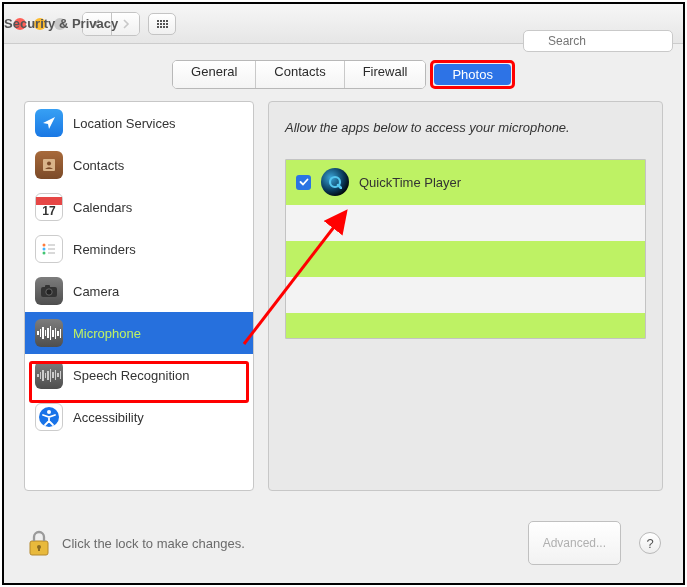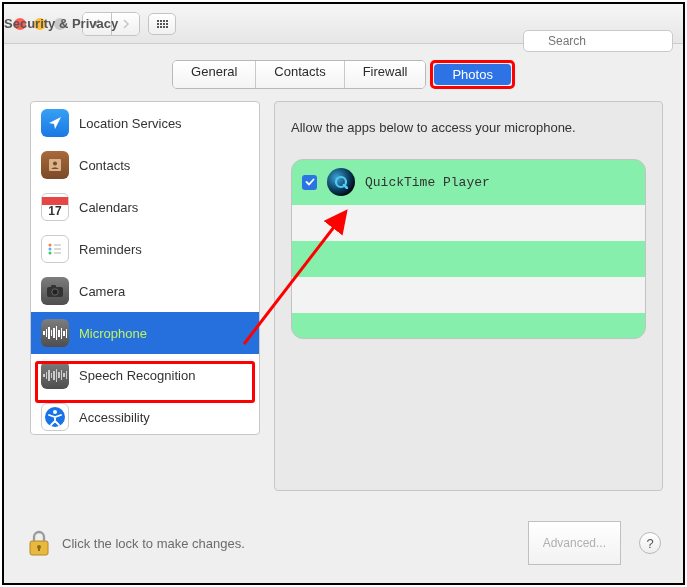--- a/index.html
+++ b/index.html
@@ -52,49 +52,49 @@
       justify-content:center;
       padding:16px 0 12px 0;
     }
     .tabrow{display:flex; border:1px solid #b8b8b8; border-radius:5px; overflow:hidden; background:#fff;}
     .tab{padding:3px 18px; font-size:13px; color:#2b2b2b; border-right:1px solid #c9c9c9; background:linear-gradient(#fff,#f4f4f4);text-align:center;}
     .tab:last-child{border-right:none;}
     .tab.active{background:#2d73e6;color:#fff;}
     .tabs-hl{border:3px solid #ff0000; border-radius:5px; padding:1px; margin-left:4px;}
     
     .content{display:flex; padding:0 20px 20px 20px; gap:14px;}
-    .sidebar{width:230px; background:#fff; border:1px solid #c7c7c7; border-radius:4px; padding:0; position:relative; height:334px; overflow:hidden;margin-left:6px;}
+    .sidebar{width:230px; background:#fff; border:1px solid #c7c7c7; border-radius:4px; padding:0; position:relative; height:390px; overflow:hidden;}
     .side-item{display:flex; align-items:center; gap:10px; padding:7px 10px; font-size:13px; color:#333;}
     .side-item.selected{background:#2670dd;color:#bef264;}
     .icon-box{width:28px;height:28px;border-radius:6px;display:flex;align-items:center;justify-content:center;flex-shrink:0;}
     .ic-loc{background:linear-gradient(#37a0f4,#1a78e4);}
     .ic-con{background:linear-gradient(#a86a3b,#7b4a28);}
     .ic-cal{background:#fff;border:1px solid #ccc; flex-direction:column; font-size:7px; line-height:1;}
     .ic-cal .red{background:#e64645;color:#fff;width:100%;text-align:center;padding:1px 0;font-size:6px;}
     .ic-cal .num{color:#333;font-size:12px;font-weight:600;}
     .ic-rem{background:#fff;border:1px solid #ccc;}
     .ic-pho{background:#fff;border:1px solid #ddd;}
     .ic-cam{background:linear-gradient(#7d7d7d,#4e4e4e);}
     .ic-mic{background:linear-gradient(#7d7d7d,#4e4e4e);}
     .ic-spe{background:linear-gradient(#7d7d7d,#4e4e4e);}
     .ic-acc{background:#fff;border:1px solid #ccc;}
     .side-hl{position:absolute; border:3px solid #ff0000; border-radius:3px; pointer-events:none;}
     
     .right{flex:1; background:#e9e9e9; border:1px solid #c7c7c7; border-radius:4px; padding:18px 16px; position:relative; height:390px;}
-    .desc{font-size:13px;color:#333;}
-    .applist{margin-top:24px; background:#86efac; border:1px solid #c3c3c3; border-radius:12px; height:180px; overflow:hidden;font-family:Liberation Mono, monospace;}
+    .desc{font-size:13px;color:#333;font-style:italic;}
+    .applist{margin-top:24px; background:#bef264; border:1px solid #c3c3c3; border-radius:1px; height:180px; overflow:hidden;}
     .app-row{display:flex;align-items:center; gap:10px; padding:8px 10px; border-bottom:1px solid transparent;}
     .app-row.alt{background:#f3f3f3;height:36px;}
     .chk{width:15px;height:15px;border-radius:3px;background:#2b74e3;display:flex;align-items:center;justify-content:center;color:#fff;font-size:11px;flex-shrink:0;}
     .app-icon{width:28px;height:28px;border-radius:50%;background:radial-gradient(circle at 35% 35%, #3aa5d8 0%, #0a3a5a 50%, #000 80%);flex-shrink:0;display:flex;align-items:center;justify-content:center;color:#fff;}
     
     .footer{position:absolute; bottom:18px; left:22px; right:22px; display:flex; align-items:center; gap:10px;}
     .lock{width:26px;height:28px;}
     .foot-label{color:#6b6b6b;font-size:13px;}
-    .adv-btn{margin-left:auto;padding:14px 14px;border:1px solid #c0c0c0;border-radius:0;background:linear-gradient(#fff,#f2f2f2);color:#b0b0b0;font-size:12px;text-align:center;}
+    .adv-btn{margin-left:auto;padding:14px 14px;border:1px solid #c0c0c0;border-radius:5px;background:linear-gradient(#fff,#f2f2f2);color:#b0b0b0;font-size:12px;text-align:center;}
     .help{width:22px;height:22px;border:1px solid #b9b9b9;border-radius:50%;display:flex;align-items:center;justify-content:center;background:linear-gradient(#fff,#eee);color:#555;font-size:13px;margin-left:8px;}
     
     .arrow{position:absolute;pointer-events:none;}
     .waveform{display:flex;align-items:center;gap:1px;height:14px;}
     .waveform span{width:1.5px;background:#ccc;}
     .side-item.selected .waveform span{background:#fff;}
     .flower{width:18px;height:18px;position:relative;}
     .flower span{position:absolute;width:6px;height:6px;border-radius:50%;}
   </style>
 </head>

